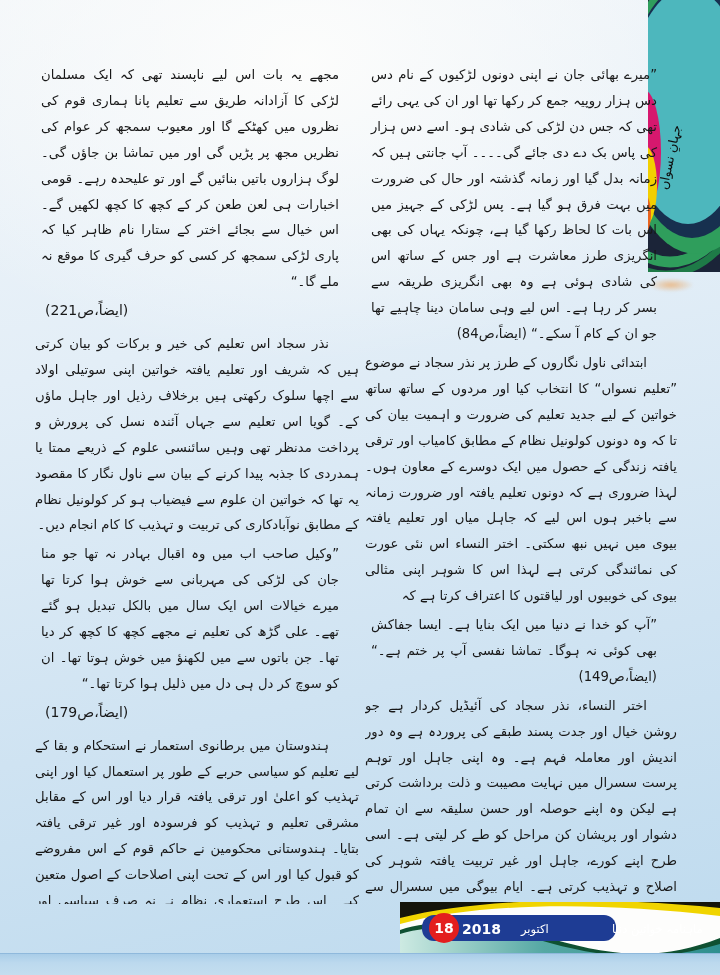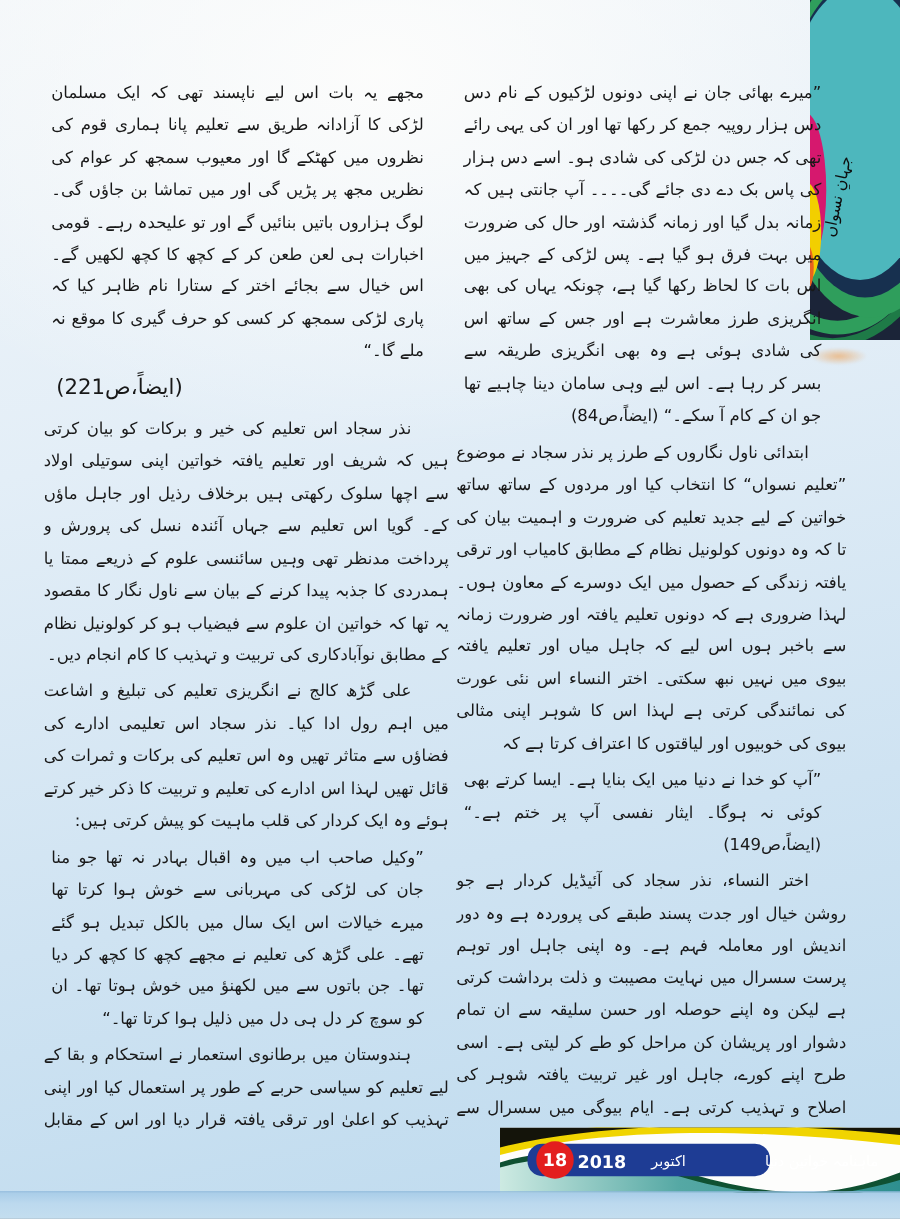--- a/index.html
+++ b/index.html
@@ -30,21 +30,21 @@
     margin-left:13px;
   }
   .col-right{left:352px;width:312px;}
   .col-left{left:22px;width:324px;}
   .para{margin:0 0 3px 0;}
   .para.body{text-indent:30px;}
   .para.quote{padding:0 20px 0 6px;}
   .para.citation{
     text-align:left;
     padding-left:10px;
-    font-size:17px;
+    font-size:14px;
     margin:1px 0 7px 0;
   }
   
   .sidebar-art{
     position:absolute;
     left:648px;top:0;
     width:72px;height:272px;
   }
   .sidebar-smudge{
     position:absolute;
@@ -91,30 +91,30 @@
       <ellipse cx="-6" cy="214" rx="9" ry="22" fill="#e8631f"></ellipse>
 
       <text transform="rotate(-78 26 158)" x="26" y="158" text-anchor="middle" font-size="12.5" fill="#0d0d0d" direction="rtl">جہانِ نسواں</text>
     </svg>
   </div>
   <div class="sidebar-smudge"></div>
 
   <div class="col col-right">
       <p class="para quote">”میرے بھائی جان نے اپنی دونوں لڑکیوں کے نام دس دس ہزار روپیہ جمع کر رکھا تھا اور ان کی یہی رائے تھی کہ جس دن لڑکی کی شادی ہو۔ اسے دس ہزار کی پاس بک دے دی جائے گی۔۔۔۔ آپ جانتی ہیں کہ زمانہ بدل گیا اور زمانہ گذشتہ اور حال کی ضرورت میں بہت فرق ہو گیا ہے۔ پس لڑکی کے جہیز میں اس بات کا لحاظ رکھا گیا ہے، چونکہ یہاں کی بھی انگریزی طرز معاشرت ہے اور جس کے ساتھ اس کی شادی ہوئی ہے وہ بھی انگریزی طریقہ سے بسر کر رہا ہے۔ اس لیے وہی سامان دینا چاہیے تھا جو ان کے کام آ سکے۔“ (ایضاً،ص84)</p>
       <p class="para body">ابتدائی ناول نگاروں کے طرز پر نذر سجاد نے موضوع ”تعلیم نسواں“ کا انتخاب کیا اور مردوں کے ساتھ ساتھ خواتین کے لیے جدید تعلیم کی ضرورت و اہمیت بیان کی تا کہ وہ دونوں کولونیل نظام کے مطابق کامیاب اور ترقی یافتہ زندگی کے حصول میں ایک دوسرے کے معاون ہوں۔ لہذا ضروری ہے کہ دونوں تعلیم یافتہ اور ضرورت زمانہ سے باخبر ہوں اس لیے کہ جاہل میاں اور تعلیم یافتہ بیوی میں نہیں نبھ سکتی۔ اختر النساء اس نئی عورت کی نمائندگی کرتی ہے لہذا اس کا شوہر اپنی مثالی بیوی کی خوبیوں اور لیاقتوں کا اعتراف کرتا ہے کہ</p>
-      <p class="para quote">”آپ کو خدا نے دنیا میں ایک بنایا ہے۔ ایسا کرتے بھی کوئی نہ ہوگا۔ ایثار نفسی آپ پر ختم ہے۔“ (ایضاً،ص149)</p>
+      <p class="para quote">”آپ کو خدا نے دنیا میں ایک بنایا ہے۔ ایسا جفاکش بھی کوئی نہ ہوگا۔ تماشا نفسی آپ پر ختم ہے۔“ (ایضاً،ص149)</p>
       <p class="para body">اختر النساء، نذر سجاد کی آئیڈیل کردار ہے جو روشن خیال اور جدت پسند طبقے کی پروردہ ہے وہ دور اندیش اور معاملہ فہم ہے۔ وہ اپنی جاہل اور توہم پرست سسرال میں نہایت مصیبت و ذلت برداشت کرتی ہے لیکن وہ اپنے حوصلہ اور حسن سلیقہ سے ان تمام دشوار اور پریشان کن مراحل کو طے کر لیتی ہے۔ اسی طرح اپنے کورے، جاہل اور غیر تربیت یافتہ شوہر کی اصلاح و تہذیب کرتی ہے۔ ایام بیوگی میں سسرال سے نکال دیے جانے پر وہ در بدر کی ٹھوکریں نہیں کھاتی بلکہ اپنے پیروں پر کھڑے ہونے کے لیے نام بدل کر اعلیٰ تعلیم حاصل کرتی ہے۔ ناول نگار نے اس کے ذریعے ہندوستانی معاشرے میں بیواؤں کی افسوس ناک حالت بیان کی وہیں اس کی تعلیمی جدوجہد کو پیش کیا تا کہ اس کے طرز پر خواتین اپنی زندگی کو بامقصد بنائیں۔ نذر سجاد اختر النساء کی علمی کاوشوں کا تذکرہ کرتے ہوئے اس دور میں خواتین کی تعلیمی صورت حال کا بیان کرتی ہیں:</p>
     </div>
 
   <div class="col col-left">
       <p class="para quote">مجھے یہ بات اس لیے ناپسند تھی کہ ایک مسلمان لڑکی کا آزادانہ طریق سے تعلیم پانا ہماری قوم کی نظروں میں کھٹکے گا اور معیوب سمجھ کر عوام کی نظریں مجھ پر پڑیں گی اور میں تماشا بن جاؤں گی۔ لوگ ہزاروں باتیں بنائیں گے اور تو علیحدہ رہے۔ قومی اخبارات ہی لعن طعن کر کے کچھ کا کچھ لکھیں گے۔ اس خیال سے بجائے اختر کے ستارا نام ظاہر کیا کہ پاری لڑکی سمجھ کر کسی کو حرف گیری کا موقع نہ ملے گا۔“</p>
       <p class="para citation">(ایضاً،ص221)</p>
       <p class="para body">نذر سجاد اس تعلیم کی خیر و برکات کو بیان کرتی ہیں کہ شریف اور تعلیم یافتہ خواتین اپنی سوتیلی اولاد سے اچھا سلوک رکھتی ہیں برخلاف رذیل اور جاہل ماؤں کے۔ گویا اس تعلیم سے جہاں آئندہ نسل کی پرورش و پرداخت مدنظر تھی وہیں سائنسی علوم کے ذریعے ممتا یا ہمدردی کا جذبہ پیدا کرنے کے بیان سے ناول نگار کا مقصود یہ تھا کہ خواتین ان علوم سے فیضیاب ہو کر کولونیل نظام کے مطابق نوآبادکاری کی تربیت و تہذیب کا کام انجام دیں۔</p>
-      <p class="para body">علی گڑھ کالج نے انگریزی تعلیم کی تبلیغ و اشاعت میں اہم رول ادا کیا۔ نذر سجاد اس تعلیمی ادارے کی فضاؤں سے متاثر تھیں وہ اس تعلیم کی برکات و ثمرات کی قائل تھیں لہذا اس ادارے کی تعلیم و تربیت کا ذکر خیر کرتے ہوئے وہ ایک کردار کی قلب ماہیت کو پیش کرتی ہیں:</p>
       <p class="para quote">”وکیل صاحب اب میں وہ اقبال بہادر نہ تھا جو منا جان کی لڑکی کی مہربانی سے خوش ہوا کرتا تھا میرے خیالات اس ایک سال میں بالکل تبدیل ہو گئے تھے۔ علی گڑھ کی تعلیم نے مجھے کچھ کا کچھ کر دیا تھا۔ جن باتوں سے میں لکھنؤ میں خوش ہوتا تھا۔ ان کو سوچ کر دل ہی دل میں ذلیل ہوا کرتا تھا۔“</p>
+      <p class="para citation">(ایضاً،ص179)</p>
       <p class="para body">ہندوستان میں برطانوی استعمار نے استحکام و بقا کے لیے تعلیم کو سیاسی حربے کے طور پر استعمال کیا اور اپنی تہذیب کو اعلیٰ اور ترقی یافتہ قرار دیا اور اس کے مقابل مشرقی تعلیم و تہذیب کو فرسودہ اور غیر ترقی یافتہ بتایا۔ ہندوستانی محکومین نے حاکم قوم کے اس مفروضے کو قبول کیا اور اس کے تحت اپنی اصلاحات کے اصول متعین کیے۔ اس طرح استعماری نظام نے نہ صرف سیاسی اور ارضی غلبہ حاصل کیا بلکہ ان کے ذہن و فکر کو بھی مسخر کر لیا۔ چنانچہ اصلاحات کا ایک سلسلہ شروع ہوا جس کے تحت ادب، معاشرت اور مذہب کے اصول بنائے گئے کہ وہ عقل و فطرت کے مطابق ہوں۔ لہذا تخلیق و ادب کو بھی ان اصولوں پر پرکھا گیا اس ناول میں مغرب</p>
     </div>
 
   <div class="footer-banner">
     <svg width="320" height="58" viewBox="0 0 320 58">
       <defs>
         <linearGradient id="tealgrad" x1="0" y1="0" x2="1" y2="0">
           <stop offset="0" stop-color="#cdeae2"></stop>
           <stop offset="0.45" stop-color="#55a8a4"></stop>
           <stop offset="1" stop-color="#2e8f8f"></stop>

